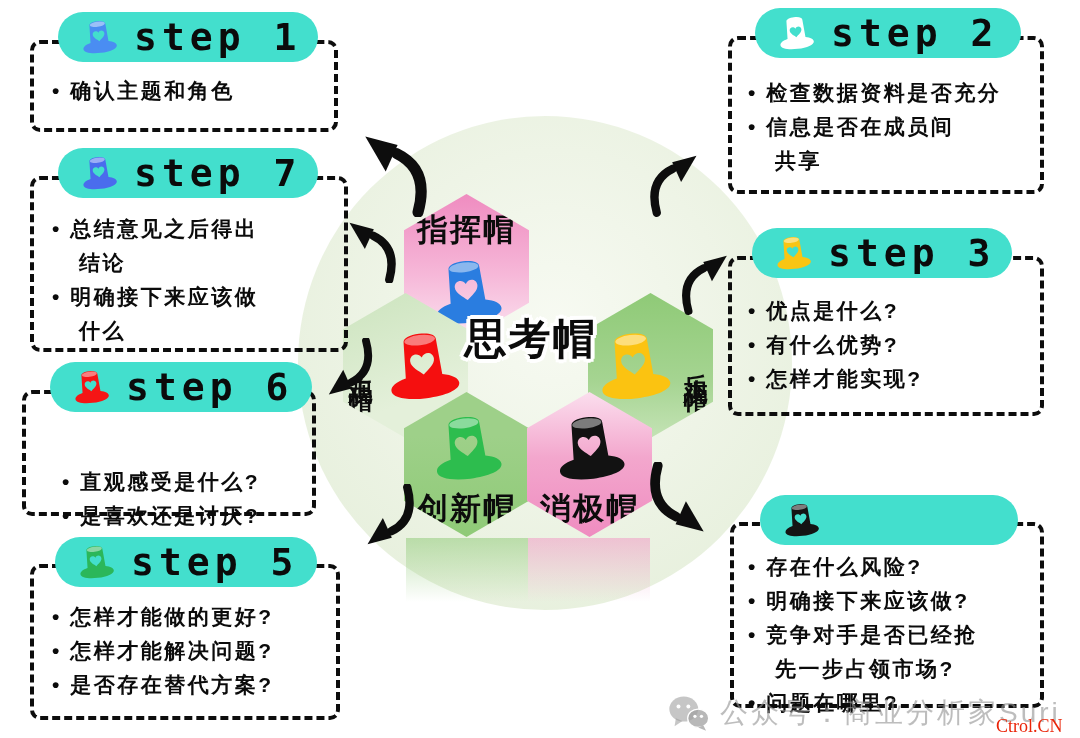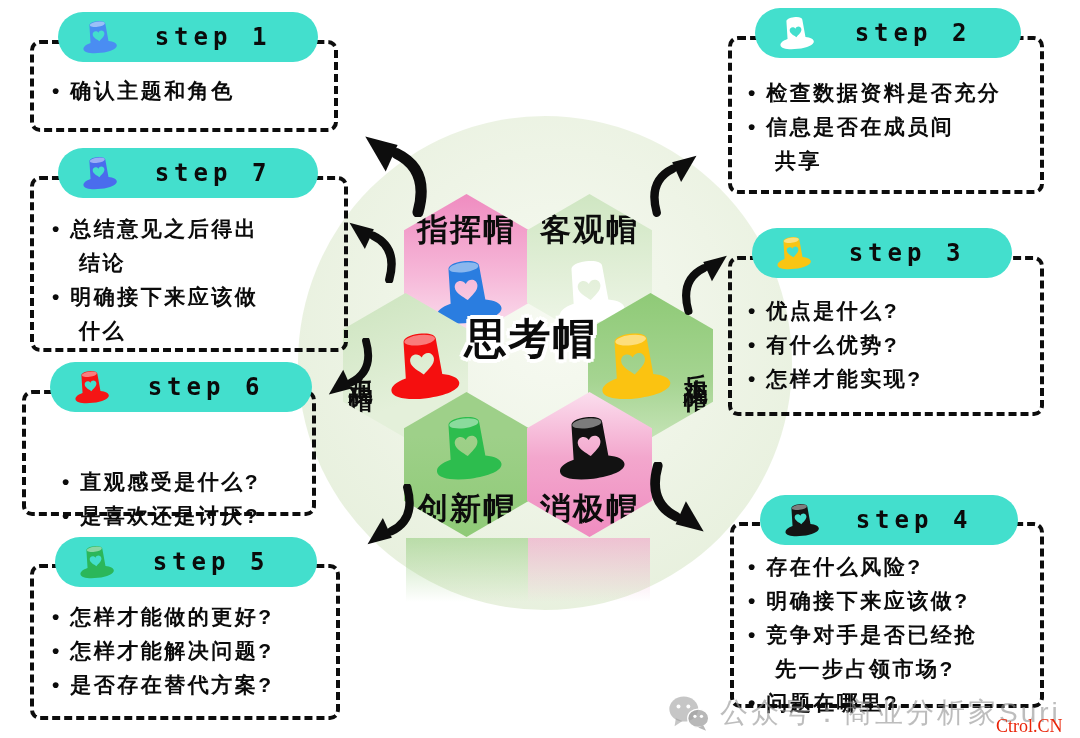--- a/index.html
+++ b/index.html
@@ -34,21 +34,21 @@
     font-weight:900;color:#0b0b0b;line-height:1.08;
     text-shadow:-3px -3px 0 #fff,3px -3px 0 #fff,-3px 3px 0 #fff,3px 3px 0 #fff,0 -4px 0 #fff,0 4px 0 #fff,-4px 0 0 #fff,4px 0 0 #fff;}
   .center-title .l1{font-size:44px;letter-spacing:6px;}
   .center-title .l2{font-size:42px;letter-spacing:2px;}
 
   
   .panel{position:absolute;border:4px dashed #0d0d0d;border-radius:10px;background:transparent;}
   .pill{position:absolute;height:50px;border-radius:26px;background:#43dfcd;
     display:flex;align-items:center;gap:14px;padding:0 26px 0 20px;box-sizing:border-box;z-index:6;}
   .pill .step-label{font-family:"DejaVu Sans Mono","Liberation Mono",monospace;
-    font-weight:700;font-size:24px;color:#0b0b0b;letter-spacing:5px;white-space:nowrap;margin:0 auto;}
+    font-weight:700;font-size:38px;color:#0b0b0b;letter-spacing:5px;white-space:nowrap;margin:0 auto;}
   .pill svg{flex:0 0 auto;}
   .bullets{list-style:none;margin:0;padding:0;position:absolute;z-index:5;}
   .bullets li{font-weight:800;font-size:21px;color:#0b0b0b;letter-spacing:2.5px;line-height:1.62;
     white-space:pre-wrap;padding-left:27px;text-indent:-27px;}
   .bullets li::before{content:"• ";}
 
   
   .arrow{position:absolute;z-index:4;}
 
   
@@ -82,28 +82,20 @@
 
   <div class="hex pink-down col" style="left:404px;top:194px;">
     <div class="hex-inner col" style="display:flex;gap:2px;margin-top:6px;">
       <span class="hex-label">指挥帽</span>
       <svg width="84" height="78" viewBox="0 0 100 96">
         <use href="#hat-shape" fill="#2a7de0"></use>
       </svg>
     </div>
   </div>
 
-  <div class="hex pale col" style="left:527px;top:194px;">
-    <div class="hex-inner col" style="display:flex;gap:2px;margin-top:6px;">
-      <span class="hex-label">客观帽</span>
-      <svg width="84" height="78" viewBox="0 0 100 96">
-        <use href="#hat-shape" fill="#ffffff"></use>
-      </svg>
-    </div>
-  </div>
 
   <div class="hex pale-left row" style="left:343px;top:293px;">
     <div class="hex-inner row" style="display:flex;gap:2px;">
       <span class="hex-label vert" style="font-size:24px;">主观帽</span>
       <svg width="88" height="82" viewBox="0 0 100 96">
         <use href="#hat-shape" fill="#f50f0f"></use>
       </svg>
     </div>
   </div>
 
@@ -202,21 +194,20 @@
       <li>怎样才能实现?</li>
     </ul>
   </div>
 
   <div>
     <div class="panel" style="left:730px;top:522px;width:306px;height:178px;"></div>
     <div class="pill" style="left:760px;top:495px;width:258px;">
       <svg width="42" height="42" viewBox="0 0 100 96">
           <use href="#hat-shape" fill="#141414"></use>
         </svg>
-      <span class="step-label">step 4</span>
     </div>
     <ul class="bullets" style="left:748px;top:550px;width:280px;">
       <li>存在什么风险?</li>
       <li>明确接下来应该做?</li>
       <li>竞争对手是否已经抢
 先一步占领市场?</li>
       <li>问题在哪里?</li>
     </ul>
   </div>
 

